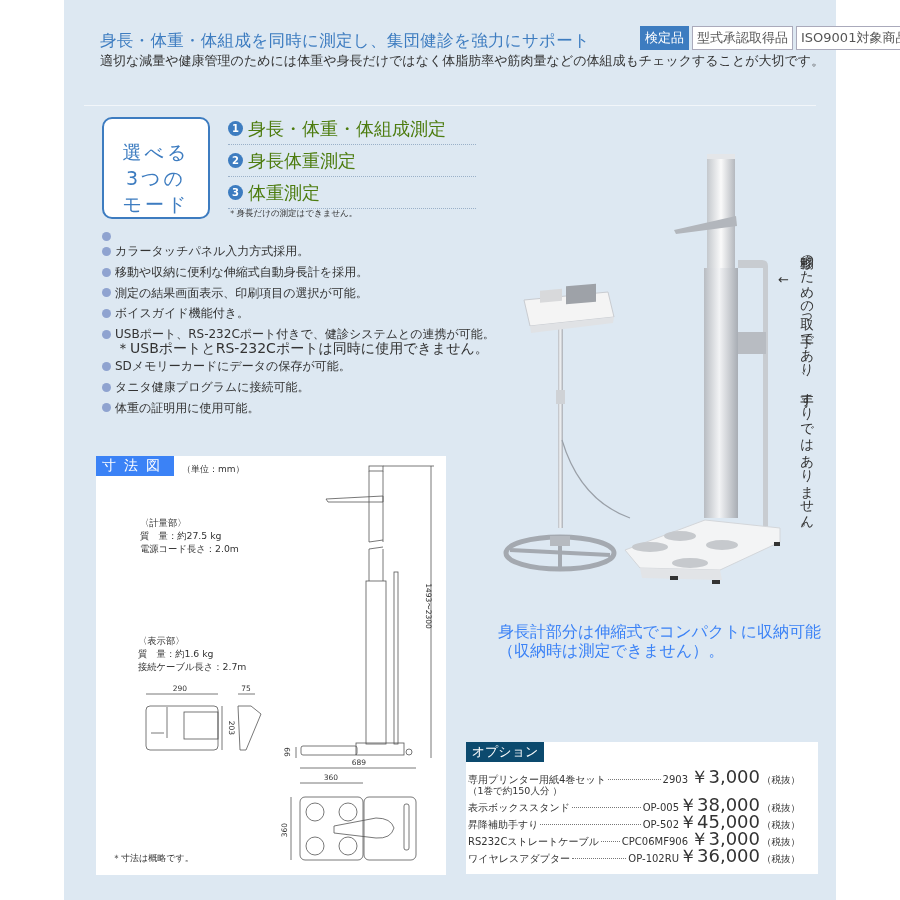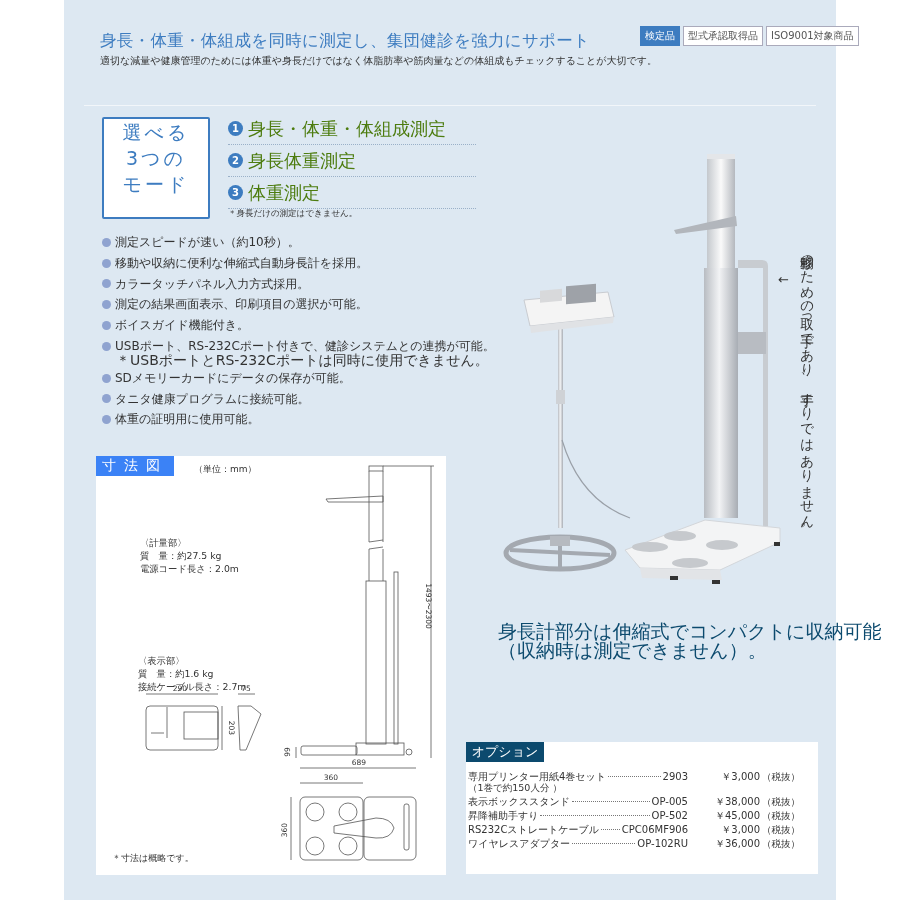--- a/index.html
+++ b/index.html
@@ -4,68 +4,68 @@
 <style>
   html, body { margin:0; padding:0; }
   body { width:900px; height:900px; background:#ffffff; position:relative; overflow:hidden;
          font-family:"DejaVu Sans","Liberation Sans",sans-serif; color:#333; }
   .panel { position:absolute; left:64px; top:0; width:772px; height:900px; background:#dde8f2; }
   .abs { position:absolute; }
 
   
   .title { left:100px; top:30px; font-size:16.5px; color:#3d7cc0; letter-spacing:0.3px; white-space:nowrap; }
   .badges { left:640px; top:26px; display:flex; gap:3px; }
-  .badge { font-size:10px; padding:2px 4px; border:1px solid #aab; background:#fff; color:#555; white-space:nowrap; }
+  .badge { font-size:13px; padding:2px 4px; border:1px solid #aab; background:#fff; color:#555; white-space:nowrap; }
   .badge.primary { background:#3d7cc0; color:#fff; border-color:#3d7cc0; }
-  .intro { left:100px; top:53px; font-size:10px; line-height:15px; color:#333; white-space:nowrap; }
+  .intro { left:100px; top:53px; font-size:13px; line-height:15px; color:#333; white-space:nowrap; }
   .divider { left:84px; top:105px; width:732px; height:1px; background:#f2f6fa; }
 
   
-  .mode-box { left:102px; top:117px; width:108px; height:102px; border:2px solid #3d7cc0; border-radius:2px; background:#fff;
-              box-sizing:border-box; display:flex; align-items:flex-start; justify-content:center; text-align:center; }
+  .mode-box { left:102px; top:117px; width:108px; height:102px; border:2px solid #3d7cc0; border-radius:10px; background:#fff;
+              box-sizing:border-box; display:flex; align-items:flex-end; justify-content:center; text-align:center; }
   .mode-box span { font-size:19px; line-height:26px; color:#3d7cc0; letter-spacing:3px; white-space:pre-line; }
   .mode-list { left:228px; top:113px; width:248px; }
   .mode-item { display:flex; align-items:center; height:31px; border-bottom:1px dotted #9ab0c8; }
   .mode-num { width:15px; height:15px; border-radius:50%; background:#3d7cc0; color:#fff; font-size:10px; font-weight:bold;
               display:flex; align-items:center; justify-content:center; margin-right:5px; flex:0 0 auto; }
   .mode-label { font-size:18px; color:#4d7c0f; white-space:nowrap;font-family:Liberation Mono, monospace; }
   .mode-note { left:228px; top:208px; font-size:8.5px; color:#333; white-space:nowrap; }
 
   
   .features { left:102px; top:232px; list-style:none; margin:0; padding:0; }
   .features li { font-size:12px; line-height:20.8px; color:#333; white-space:nowrap; display:flex; align-items:center; }
   .features li .dot { width:9px; height:9px; border-radius:50%; background:#8fa3d0; margin-right:4px; flex:0 0 auto; }
   .features li.sub { font-size:14px; line-height:12px; padding-left:14px; margin-top:-3px; margin-bottom:2px; }
 
   
   .product { left:490px; top:140px; width:300px; height:460px; }
   .side-note { left:799px; top:246px; font-size:13.5px; line-height:15.6px; color:#333; writing-mode:vertical-rl; white-space:nowrap; }
   .side-arrow { left:778px; top:272px; font-size:13px; color:#333; }
-  .caption { left:498px; top:622px; font-size:19px; line-height:19px; color:#0c4a6e; white-space:pre-line; }
+  .caption { left:498px; top:622px; font-size:16px; line-height:19px; color:#3b82f6; white-space:pre-line; }
 
   
   .dim-card { left:96px; top:456px; width:350px; height:419px; background:#fff; }
   .dim-tag { left:96px; top:456px; width:78px; height:20px; background:#3b82f6; color:#fff; font-size:14px;
              display:flex; align-items:center; justify-content:center; letter-spacing:8px; }
-  .dim-unit { left:194px; top:463px; font-size:9px; color:#333; }
-  .spec { font-size:9.3px; line-height:13px; color:#333; white-space:nowrap;margin-top:20px; }
+  .dim-unit { left:182px; top:463px; font-size:9px; color:#333; }
+  .spec { font-size:9.3px; line-height:13px; color:#333; white-space:nowrap; }
   .dim-note { left:112px; top:852px; font-size:9px; color:#333; }
   .dim-drawing { left:136px; top:456px; width:310px; height:419px; }
   .dimtxt { font-size:7.5px; fill:#333; font-family:"DejaVu Sans",sans-serif; }
 
   
   .opt-card { left:466px; top:742px; width:352px; height:132px; background:#fff; }
   .opt-tag { left:466px; top:742px; width:78px; height:20px; background:#0c4a6e; color:#fff; font-size:13px;
              display:flex; align-items:center; justify-content:center; }
   .opt-rows { left:468px; top:770px; width:332px; }
   .opt-row { display:flex; align-items:baseline; font-size:10px; line-height:14px; color:#333; white-space:nowrap; }
   .opt-row .name { flex:0 0 auto; }
   .opt-row .leader { flex:1 1 auto; border-bottom:1px dotted #777; margin:0 2px; transform:translateY(-3px); min-width:8px; }
   .opt-row .code { flex:0 0 auto; width:auto; }
-  .opt-row .price { flex:0 0 72px; text-align:right; font-size:10px; }
+  .opt-row .price { flex:0 0 72px; text-align:right; font-size:18px; }
   .opt-row .tax { flex:0 0 40px; text-align:right; font-size:9.5px; }
   .opt-sub { font-size:9.5px; line-height:11px; color:#333; margin-top:-2px; margin-bottom:2px; }
 </style>
 </head>
 <body>
 
 <div class="panel"></div>
 
 <div class="abs title">身長・体重・体組成を同時に測定し、集団健診を強力にサポート</div>
 <div class="abs badges">
@@ -95,29 +95,28 @@
   <div class="mode-item">
     <span class="mode-num">3</span>
     <span class="mode-label">体重測定</span>
   </div>
 </div>
 <div class="abs mode-note">＊身長だけの測定はできません。</div>
 
 <ul class="abs features">
   <li>
       <span class="dot"></span>
-      <span>測定スピードが速い（約10秒）。</span>
+    </li>
+  <li>
+      <span class="dot"></span>
+      <span>カラータッチパネル入力方式採用。</span>
     </li>
   <li>
       <span class="dot"></span>
       <span>移動や収納に便利な伸縮式自動身長計を採用。</span>
-    </li>
-  <li>
-      <span class="dot"></span>
-      <span>カラータッチパネル入力方式採用。</span>
     </li>
   <li>
       <span class="dot"></span>
       <span>測定の結果画面表示、印刷項目の選択が可能。</span>
     </li>
   <li>
       <span class="dot"></span>
       <span>ボイスガイド機能付き。</span>
     </li>
   <li>

